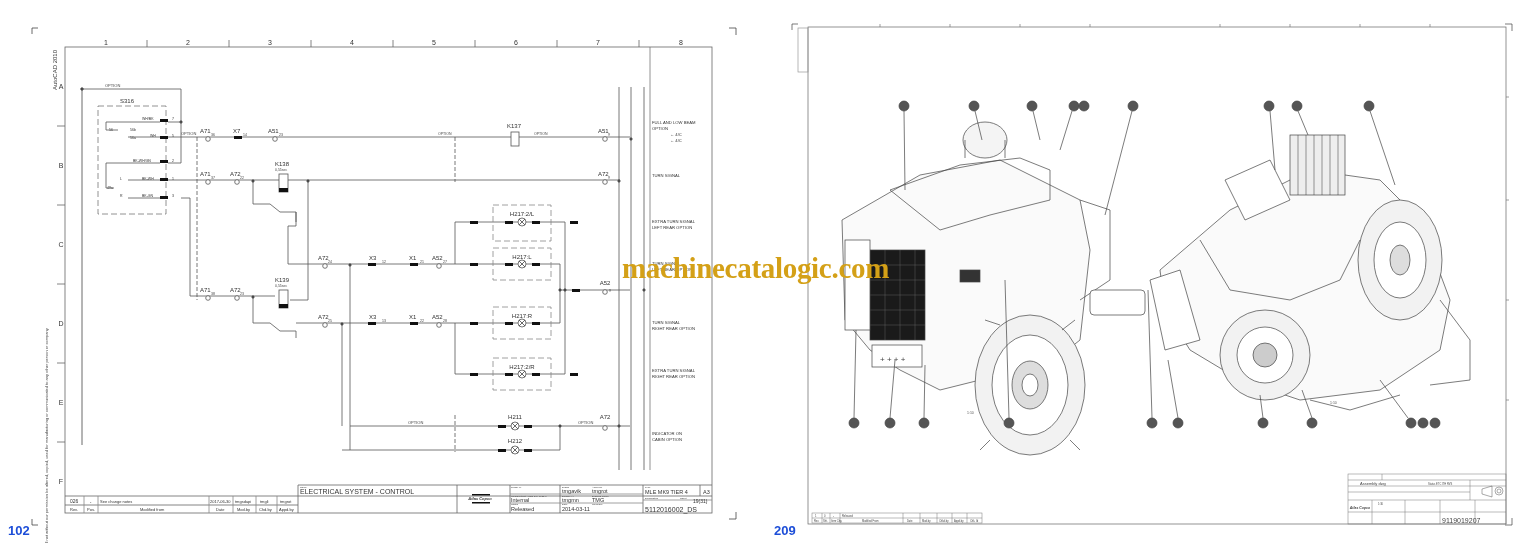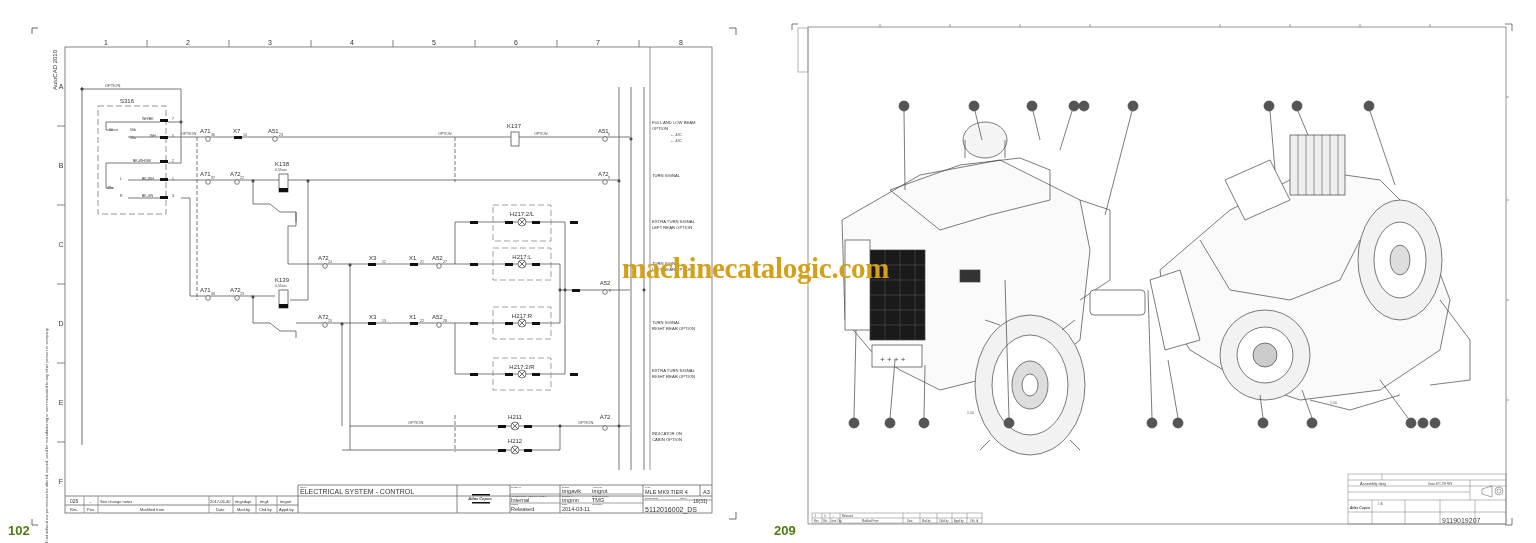--- a/index.html
+++ b/index.html
@@ -1,21 +1,21 @@
 <!DOCTYPE html>
 <html><head>
 <meta charset="utf-8">
 <style>
   html,body{margin:0;padding:0;background:#fff;}
   body{width:1536px;height:543px;position:relative;overflow:hidden;font-family:"Liberation Sans",sans-serif;color:#222;}
   .page{position:absolute;top:0;height:543px;background:#fff;}
   #left-page{left:0;width:760px;}
   #right-page{left:768px;width:768px;}
   svg text{font-family:"Liberation Sans",sans-serif;}
-  .pagenum{position:absolute;font-weight:bold;font-size:13px;color:#4d7c0f;}
+  .pagenum{position:absolute;font-weight:bold;font-size:13px;color:#1d4ed8;}
   .watermark{position:absolute;left:622px;top:252px;font-family:Liberation Serif, serif;font-weight:bold;font-size:29px;letter-spacing:-0.3px;color:#D4A017;z-index:10;white-space:nowrap;}
 </style>
 </head>
 <body>
 
 <div id="left-page" class="page">
   <svg width="760" height="543" viewBox="0 0 760 543" stroke="#555" fill="none" stroke-width="0.8">
 
     <path d="M32 28 L32 34 M32 28 L38 28" stroke="#444"></path>
     <path d="M729 28 L736 28 L736 35" stroke="#444"></path>

